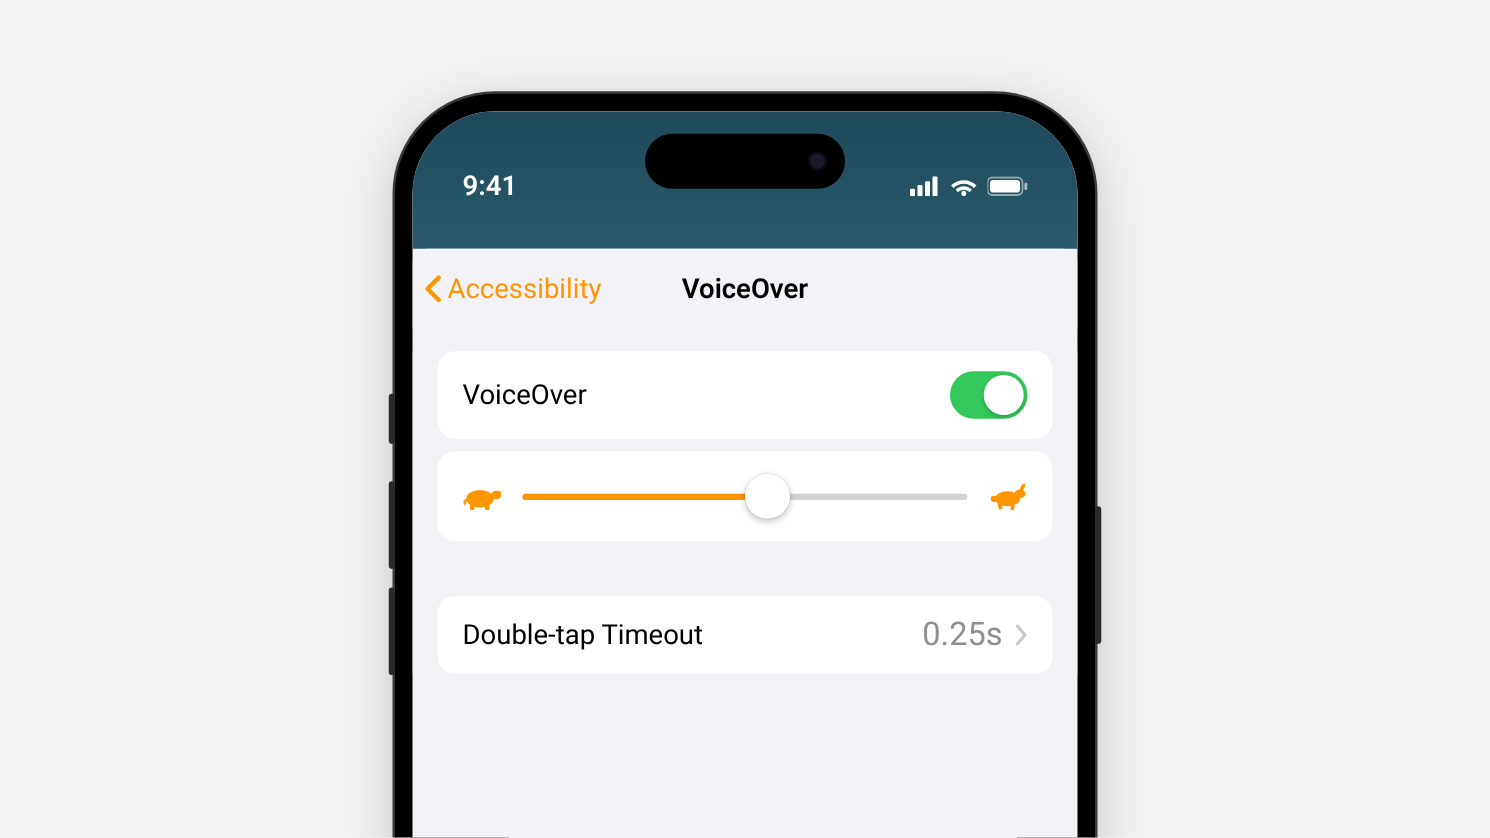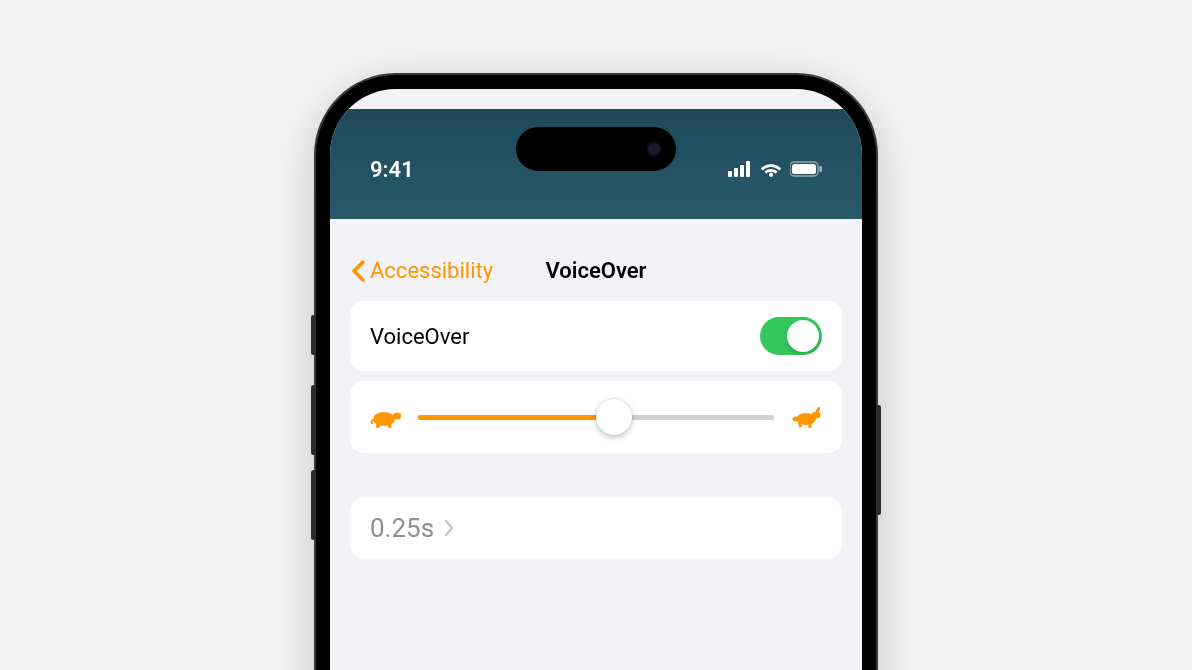--- a/index.html
+++ b/index.html
@@ -73,21 +73,20 @@
     
     .status-bar {
       height: 110px;
       background: linear-gradient(to bottom, #1e4a5a, #2a5a6a);
       display: flex;
       justify-content: space-between;
       align-items: center;
       padding: 0 40px 20px 40px;
       color: #fff;
       position: relative;
-      margin-top: 20px;
     }
 
     .dynamic-island {
       position: absolute;
       top: 18px;
       left: 50%;
       transform: translateX(-50%);
       width: 160px;
       height: 44px;
       background: #000;
@@ -116,22 +115,22 @@
       display: flex;
       align-items: center;
       gap: 8px;
       margin-top: 30px;
     }
 
     .nav-bar {
       background: #f2f2f7;
       height: 64px;
       display: flex;
-      align-items: flex-end;
-      padding: 0 20px;
+      align-items: center;
+      padding: 0 8px;
       position: relative;
       border-top-left-radius: 12px;
       border-top-right-radius: 12px;
     }
 
     .back-button {
       display: flex;
       align-items: center;
       color: #ff9500;
       font-size: 22px;
@@ -339,20 +338,21 @@
             <ellipse cx="28" cy="4" rx="1.5" ry="3.5" transform="rotate(25 28 4)"></ellipse>
             <rect x="8" y="17" width="3" height="5" rx="1" transform="rotate(-15 8 17)"></rect>
             <rect x="19" y="17" width="3" height="5" rx="1" transform="rotate(10 19 17)"></rect>
             <circle cx="5" cy="13" r="2.5"></circle>
           </svg>
         </div>
       </div>
 
       <div class="settings-group" style="margin-top:44px">
         <div class="settings-row">
+          <span class="row-label">Double-tap Timeout</span>
           <div class="row-value">
             <span class="value-text">0.25s</span>
             <svg class="chevron" width="10" height="18" viewBox="0 0 10 18" fill="none" stroke="#c7c7cc" stroke-width="2.5" stroke-linecap="round" stroke-linejoin="round">
               <polyline points="2,2 8,9 2,16"></polyline>
             </svg>
           </div>
         </div>
       </div>
 
     </div>

